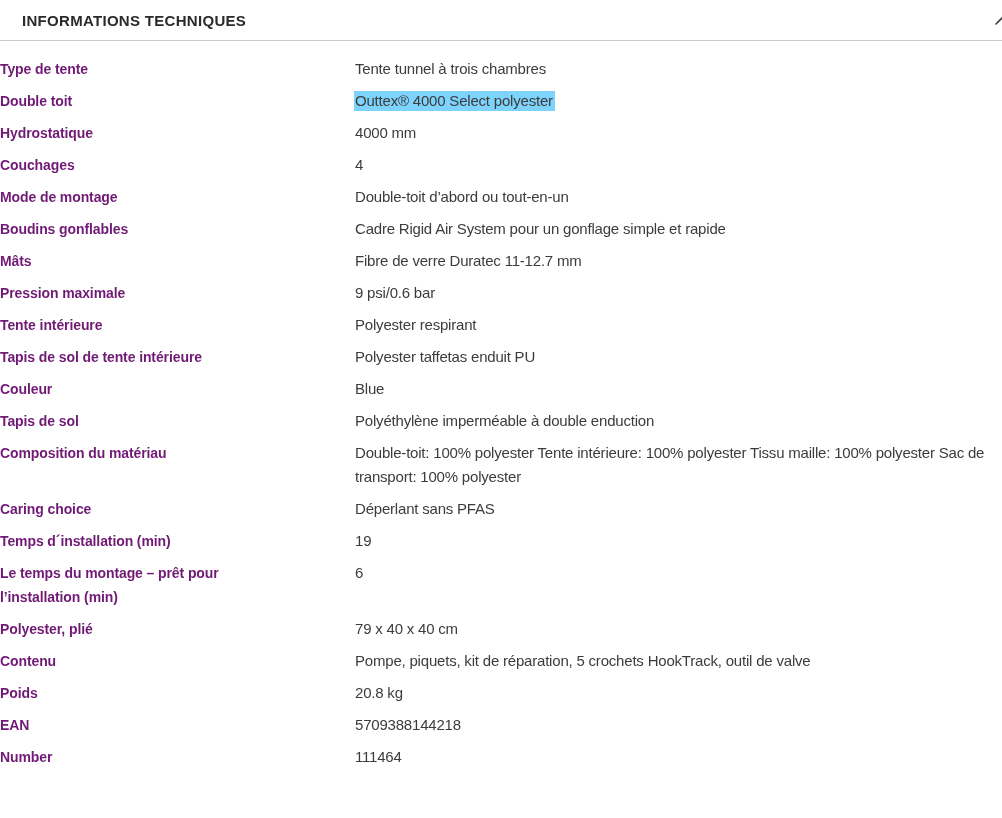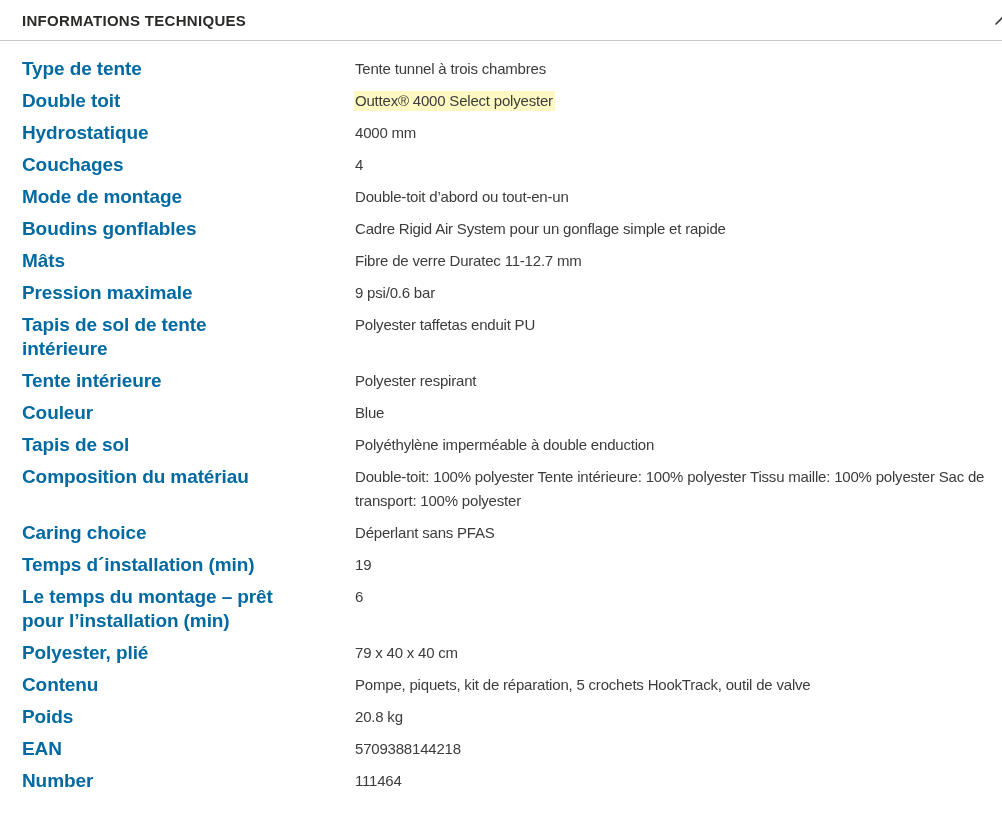--- a/index.html
+++ b/index.html
@@ -41,38 +41,37 @@
     padding-top: 16px;
   }
   .spec-row {
     display: flex;
     align-items: flex-start;
     margin-bottom: 8px;
   }
   .spec-label {
     width: 355px;
     flex: 0 0 355px;
-    padding-left: 22px;
     padding-right: 82px;
-    font-size: 19px;
+    font-size: 14px;
     font-weight: bold;
     line-height: 24px;
-    color: #0369a1;
+    color: #701a75;
     letter-spacing: -0.1px;
   }
   .spec-value {
     flex: 1 1 auto;
     padding-right: 13px;
     font-size: 15px;
     line-height: 24px;
     color: #3c3c3b;
     letter-spacing: -0.2px;
   }
   .spec-value .hl {
-    background: #fef9c3;
+    background: #7dd3fc;
     padding: 1px 2px 2px 1px;
     margin-left: -1px;
   }
 </style>
 </head>
 <body>
 
 <div class="panel">
 
   <div class="panel-header">
@@ -111,26 +110,26 @@
       </div>
       <div class="spec-row">
         <div class="spec-label">Mâts</div>
         <div class="spec-value"><span>Fibre de verre Duratec 11-12.7 mm</span></div>
       </div>
       <div class="spec-row">
         <div class="spec-label">Pression maximale</div>
         <div class="spec-value"><span>9 psi/0.6 bar</span></div>
       </div>
       <div class="spec-row">
+        <div class="spec-label">Tente intérieure</div>
+        <div class="spec-value"><span>Polyester respirant</span></div>
+      </div>
+      <div class="spec-row">
         <div class="spec-label">Tapis de sol de tente intérieure</div>
         <div class="spec-value"><span>Polyester taffetas enduit PU</span></div>
-      </div>
-      <div class="spec-row">
-        <div class="spec-label">Tente intérieure</div>
-        <div class="spec-value"><span>Polyester respirant</span></div>
       </div>
       <div class="spec-row">
         <div class="spec-label">Couleur</div>
         <div class="spec-value"><span>Blue</span></div>
       </div>
       <div class="spec-row">
         <div class="spec-label">Tapis de sol</div>
         <div class="spec-value"><span>Polyéthylène imperméable à double enduction</span></div>
       </div>
       <div class="spec-row">

